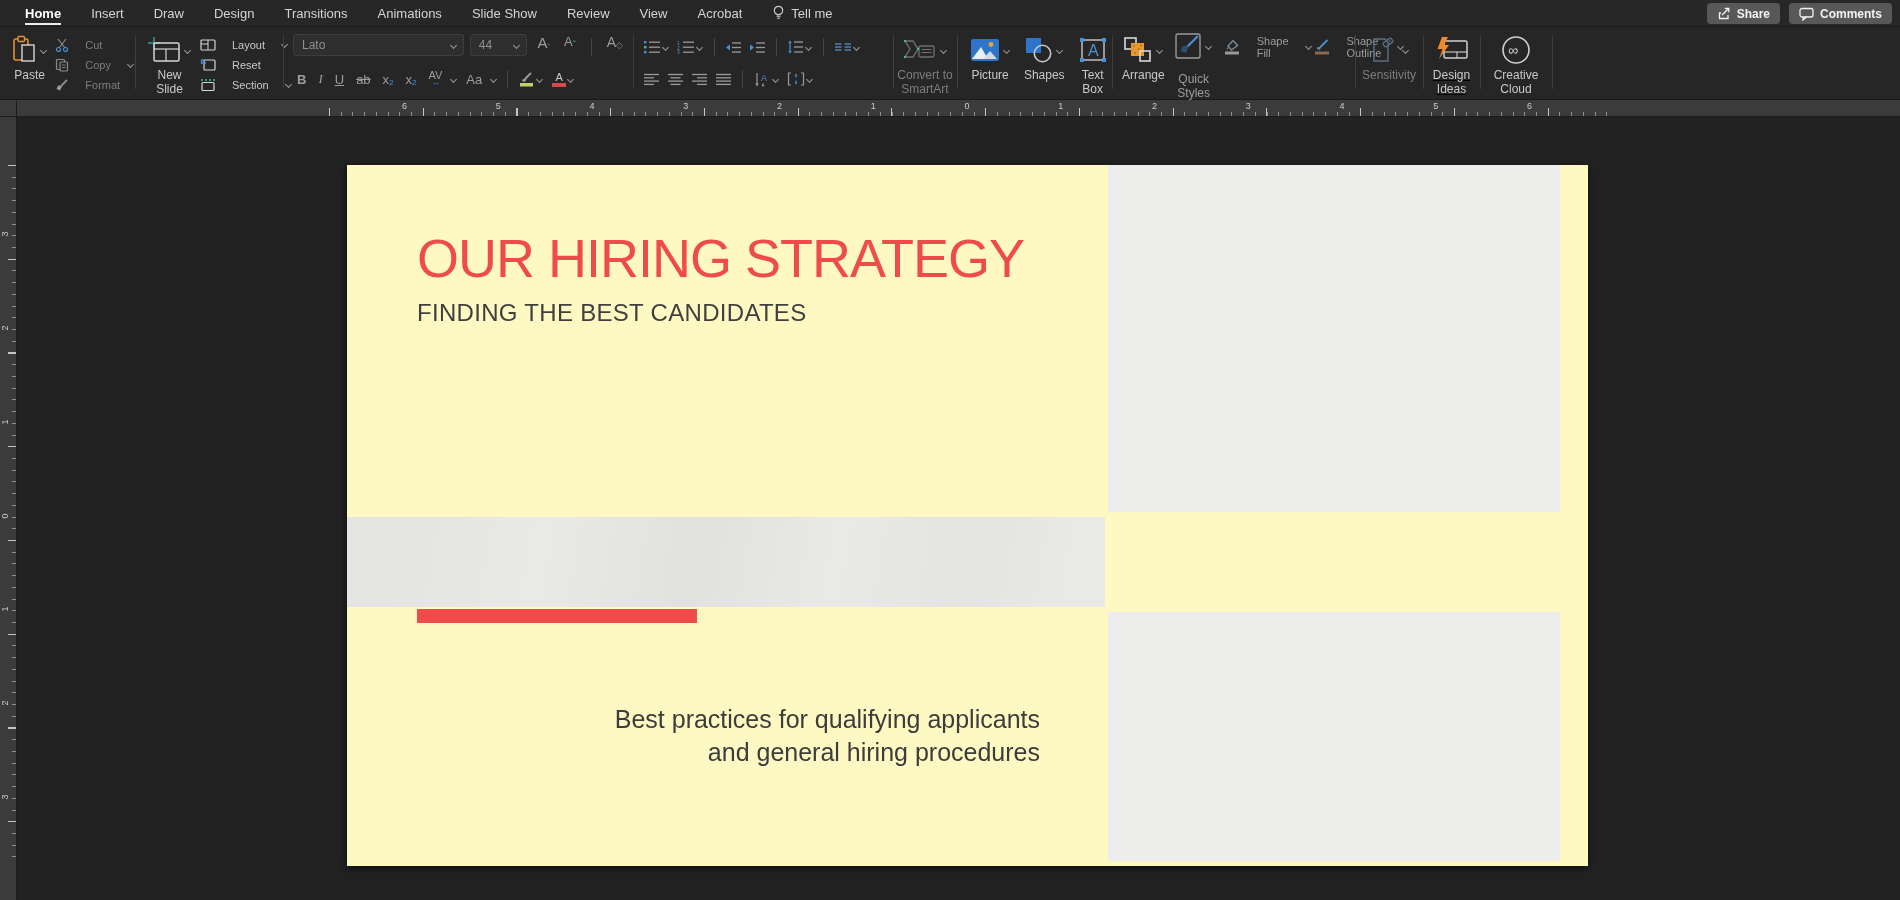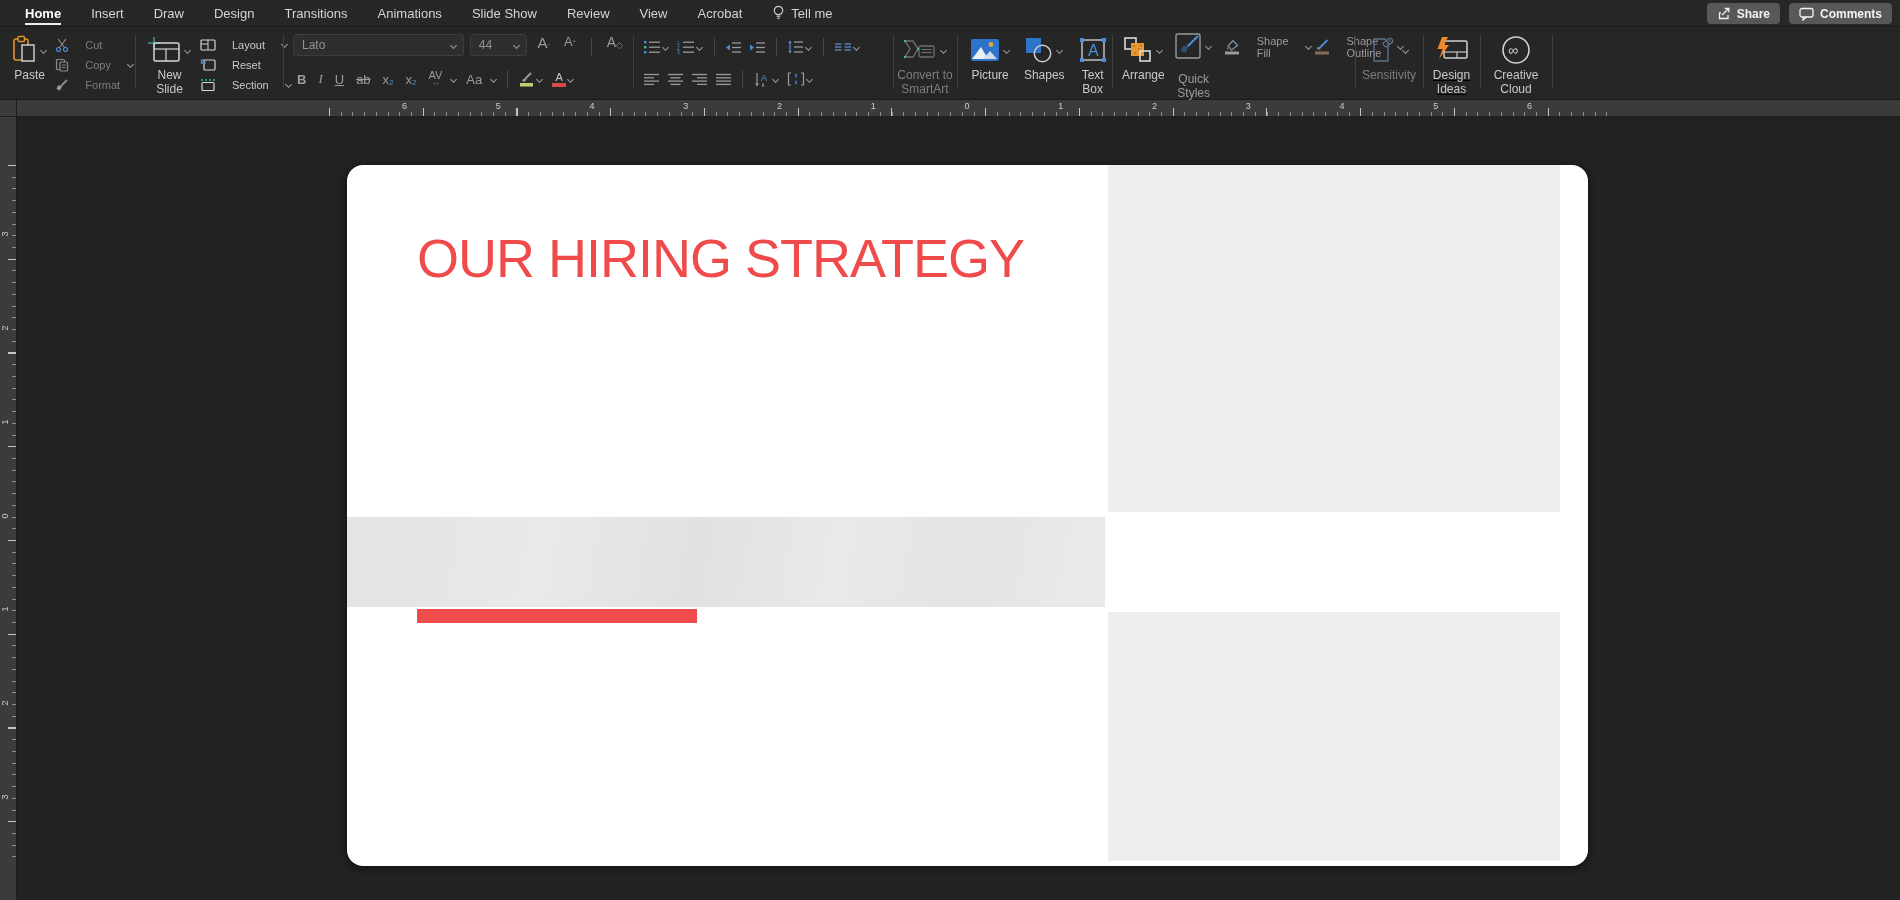--- a/index.html
+++ b/index.html
@@ -77,21 +77,21 @@
   .v-ticks { position:absolute; top:48px; height:701px; left:0; width:17px; }
   .v-ticks::before { content:''; position:absolute; right:1px; top:0; bottom:0; width:4px;
        background:repeating-linear-gradient(to bottom,#8e8e8e 0 1px,transparent 1px 11.719px); }
   .v-ticks::after { content:''; position:absolute; right:1px; top:0; bottom:0; width:8px;
        background:repeating-linear-gradient(to bottom,#c4c4c4 0 1px,transparent 1px 93.75px); }
   .rnum { position:absolute; top:1px; transform:translateX(-50%); font-size:9px; color:#cccccc; }
   .vnum { top:auto; left:2px; transform:translateY(-50%) rotate(-90deg); }
 
   
   .slide { position:absolute; left:347px; top:65px; width:1241px; height:701px;
-           background:#ffffff; box-shadow:0 2px 8px rgba(0,0,0,.6);border-radius:16px; }
+           background:#fef9c3; box-shadow:0 2px 8px rgba(0,0,0,.6); }
   .slide-title { position:absolute; left:70px; top:62px; font-size:54px; letter-spacing:-1px;
                  color:var(--accent-red,#ef4b4a); white-space:nowrap; }
   .slide-subtitle { position:absolute; left:70px; top:134px; font-size:24px; letter-spacing:.3px;
                  color:#3f3f3f; white-space:nowrap; }
   .photo-strip { position:absolute; left:0; top:352px; width:758px; height:90px;
        background:
          linear-gradient(100deg, rgba(0,0,0,0.02) 8%, transparent 26%, rgba(0,0,0,0.035) 46%,
                          transparent 64%, rgba(0,0,0,0.025) 82%, transparent 95%),
          #e9e9e8; }
   .accent-bar { position:absolute; left:70px; top:444px; width:280px; height:14px;
@@ -699,18 +699,23 @@
         <span class="rnum vnum" style="top: 256.75px;">1</span>
         <span class="rnum vnum" style="top: 350.5px;">0</span>
         <span class="rnum vnum" style="top: 444.25px;">1</span>
         <span class="rnum vnum" style="top: 538px;">2</span>
         <span class="rnum vnum" style="top: 631.75px;">3</span>
       </div>
   </div>
 
   <div class="slide">
     <div class="slide-title">OUR HIRING STRATEGY</div>
+    <div class="slide-subtitle">FINDING THE BEST CANDIDATES</div>
     <div class="photo-strip"></div>
     <div class="accent-bar"></div>
     <div class="ph-box-tr"></div>
     <div class="ph-box-br"></div>
+    <div class="slide-body">
+      <div>Best practices for qualifying applicants</div>
+      <div>and general hiring procedures</div>
+    </div>
   </div>
 </div>
 
 </body></html>

